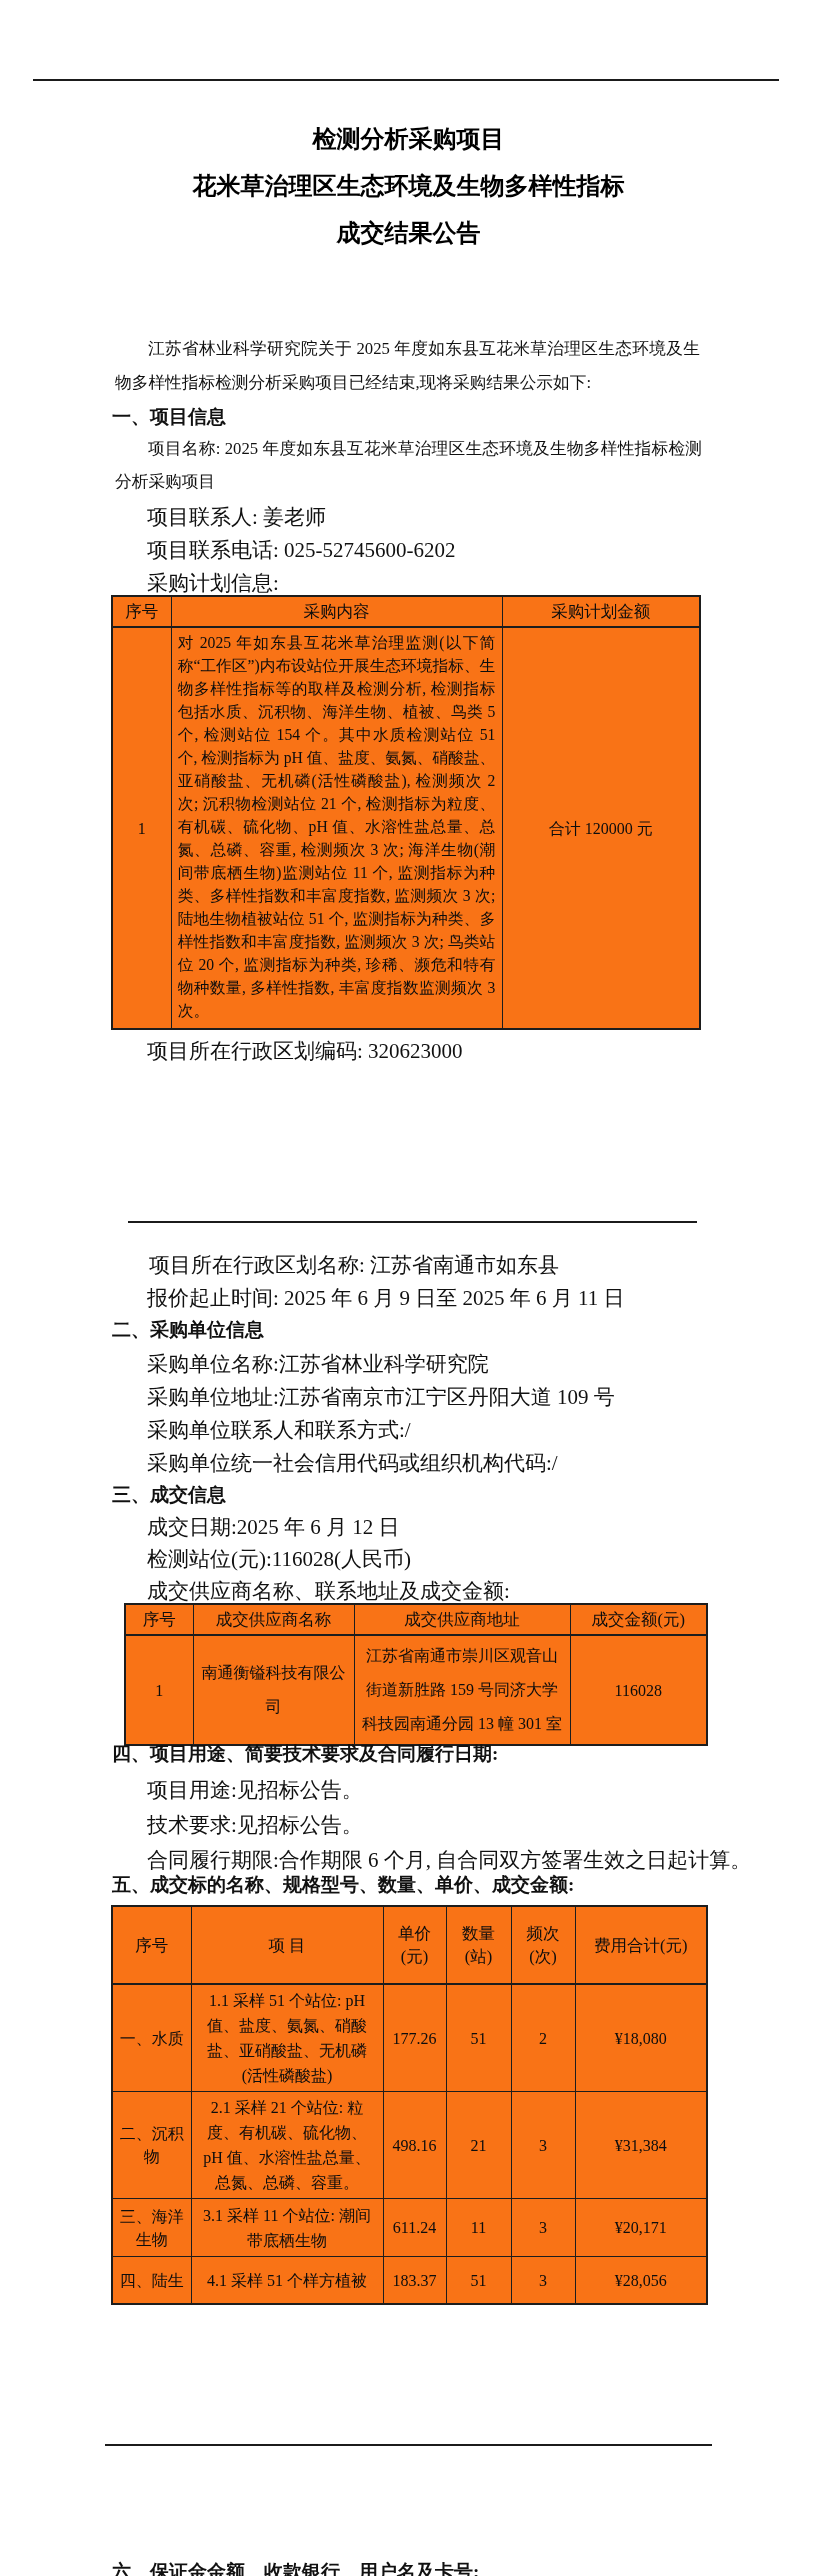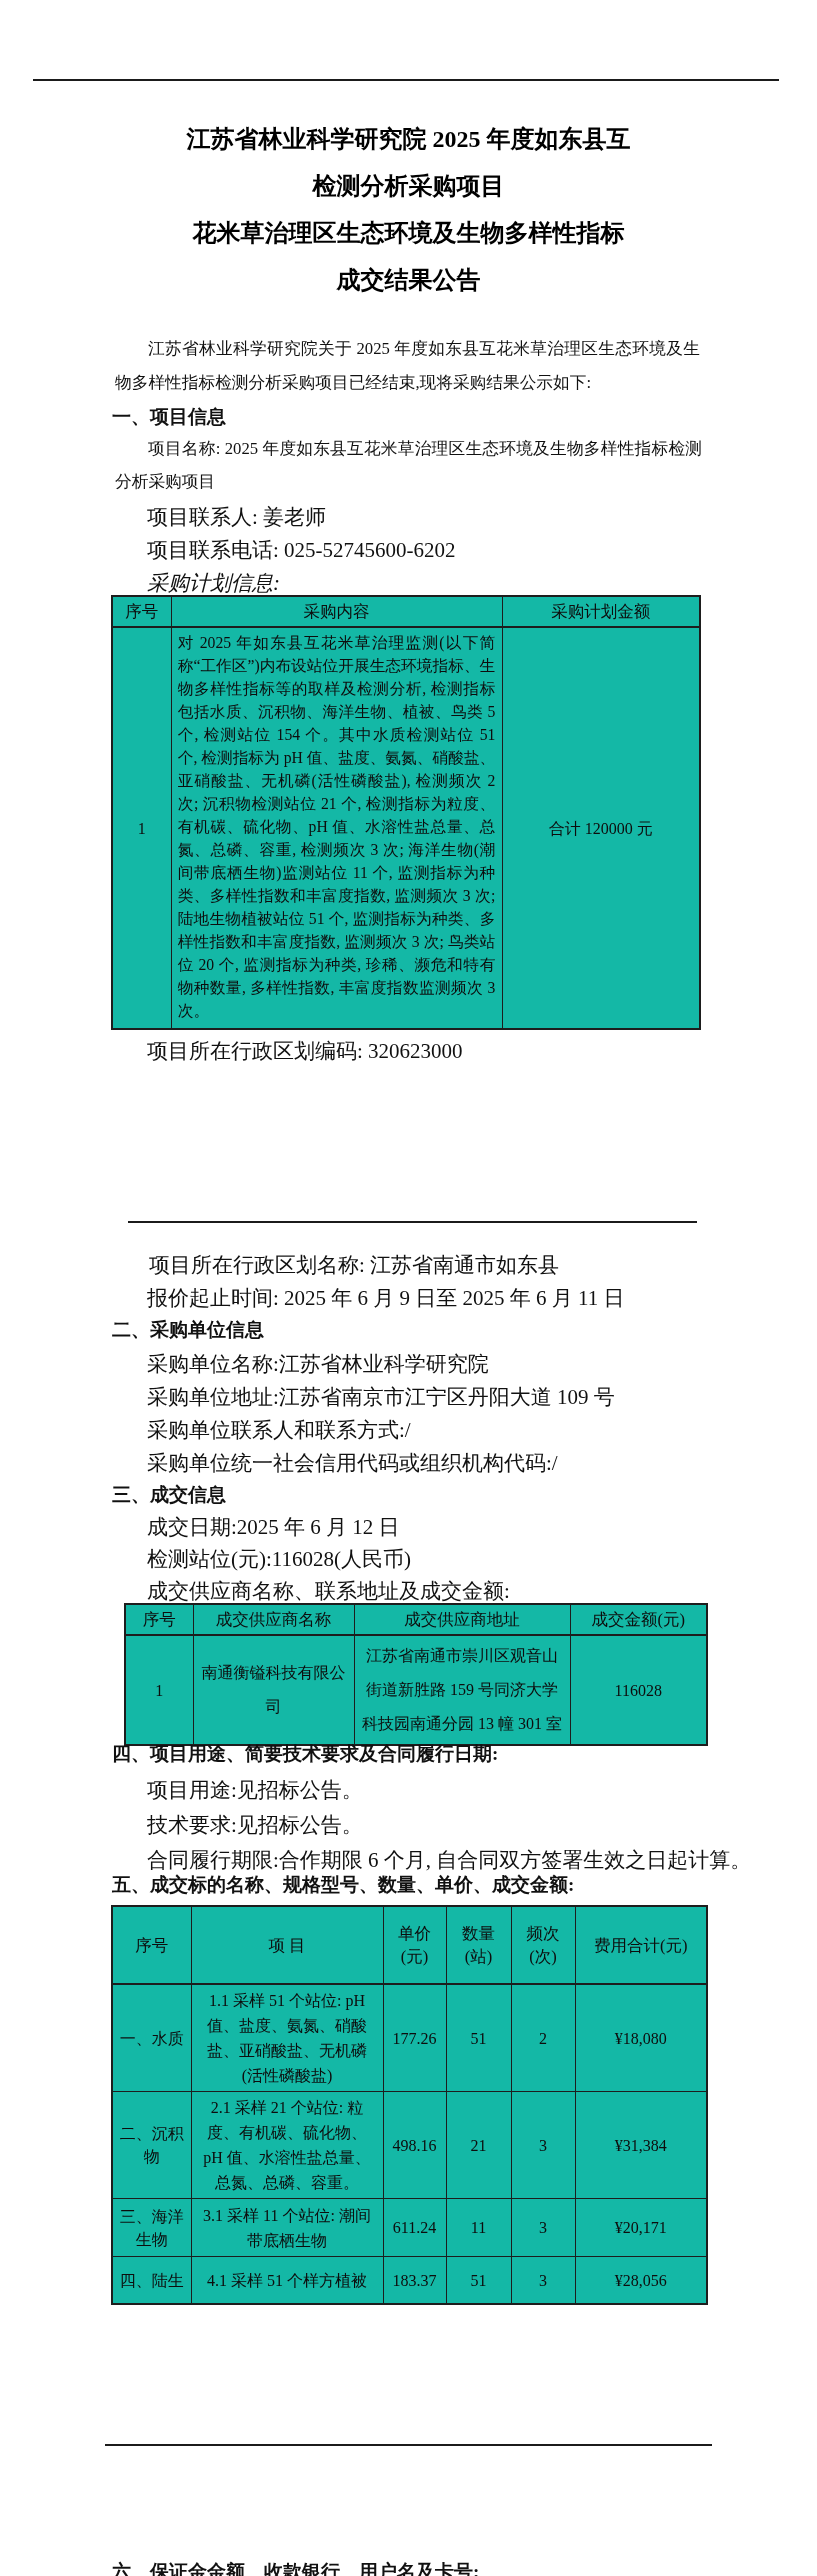--- a/index.html
+++ b/index.html
@@ -4,50 +4,49 @@
 <style>
   html,body{margin:0;padding:0;background:#e8e8e8;}
   .doc{position:relative;width:817px;height:3470px;background:#ffffff;margin:0 auto;
        font-family:"Liberation Serif","DejaVu Serif",serif;color:#111;overflow:hidden;}
   .rule{position:absolute;background:#1b1b1b;}
   .title{position:absolute;left:0;top:116px;width:817px;text-align:center;
          font-size:24px;font-weight:bold;line-height:47px;color:#000;}
   .para{position:absolute;font-size:16.7px;line-height:34px;text-align:justify;text-indent:33px;}
   .line{position:absolute;font-size:21px;white-space:nowrap;}
   .hd{position:absolute;font-size:19px;font-weight:bold;white-space:nowrap;}
-  table{border-collapse:collapse;table-layout:fixed;position:absolute;background:#14b8a6;}
+  table{border-collapse:collapse;table-layout:fixed;position:absolute;background:#f97316;}
   table,td,th{border:1.3px solid #1d1d1d;}
   table{border-width:2.1px;}
   td{font-size:16px;line-height:23px;padding:3.1px 6.2px;vertical-align:middle;color:#0d0d0d;}
   .thick-bottom td{border-bottom-width:2.1px;}
   .c{text-align:center;}
   .j{text-align:justify;}
   .hcell{font-size:16.5px;text-align:center;vertical-align:middle;}
 </style>
 </head>
 <body>
 
 <div class="doc">
 
   <div class="rule" style="left:33px;top:79px;width:746px;height:2.1px;"></div>
 
   <div class="title">
-    <div>江苏省林业科学研究院 2025 年度如东县互</div>
     <div>检测分析采购项目</div>
     <div>花米草治理区生态环境及生物多样性指标</div>
     <div>成交结果公告</div>
   </div>
 
   <div class="para" style="left:115px;top:332px;width:585px;">江苏省林业科学研究院关于 2025 年度如东县互花米草治理区生态环境及生物多样性指标检测分析采购项目已经结束,现将采购结果公示如下:</div>
 
   <div class="hd" style="left:112px;top:404px;">一、项目信息</div>
   <div class="para" style="left:115px;top:432px;width:587px;line-height:33px;">项目名称: 2025 年度如东县互花米草治理区生态环境及生物多样性指标检测分析采购项目</div>
   <div class="line" style="left:147px;top:503px;">项目联系人: 姜老师</div>
   <div class="line" style="left:147px;top:536px;">项目联系电话: 025-52745600-6202</div>
-  <div class="line" style="left:147px;top:569px;font-style:italic;">采购计划信息:</div>
+  <div class="line" style="left:147px;top:569px;">采购计划信息:</div>
 
   <table style="left:111px;top:595px;width:588px;">
     <colgroup>
         <col style="width:59px">
         <col style="width:331px">
         <col style="width:198px">
       </colgroup>
     <tbody>
         <tr class="thick-bottom" style="height:31px;">
       <td class="hcell">序号</td>

